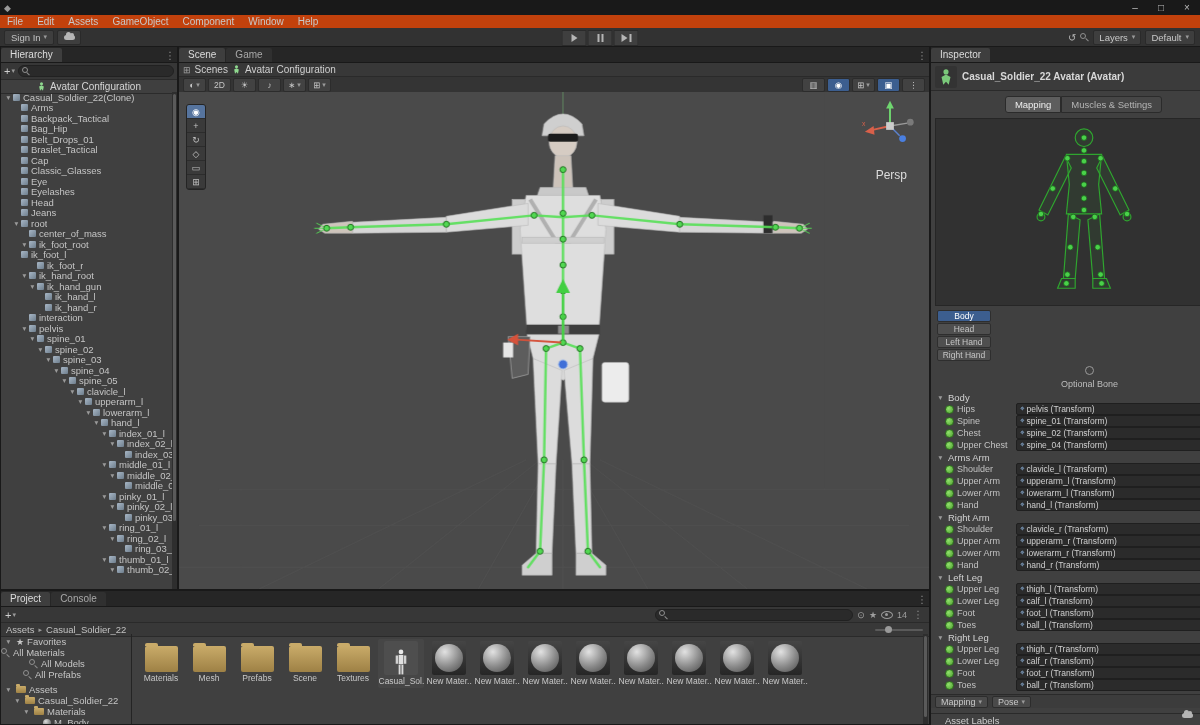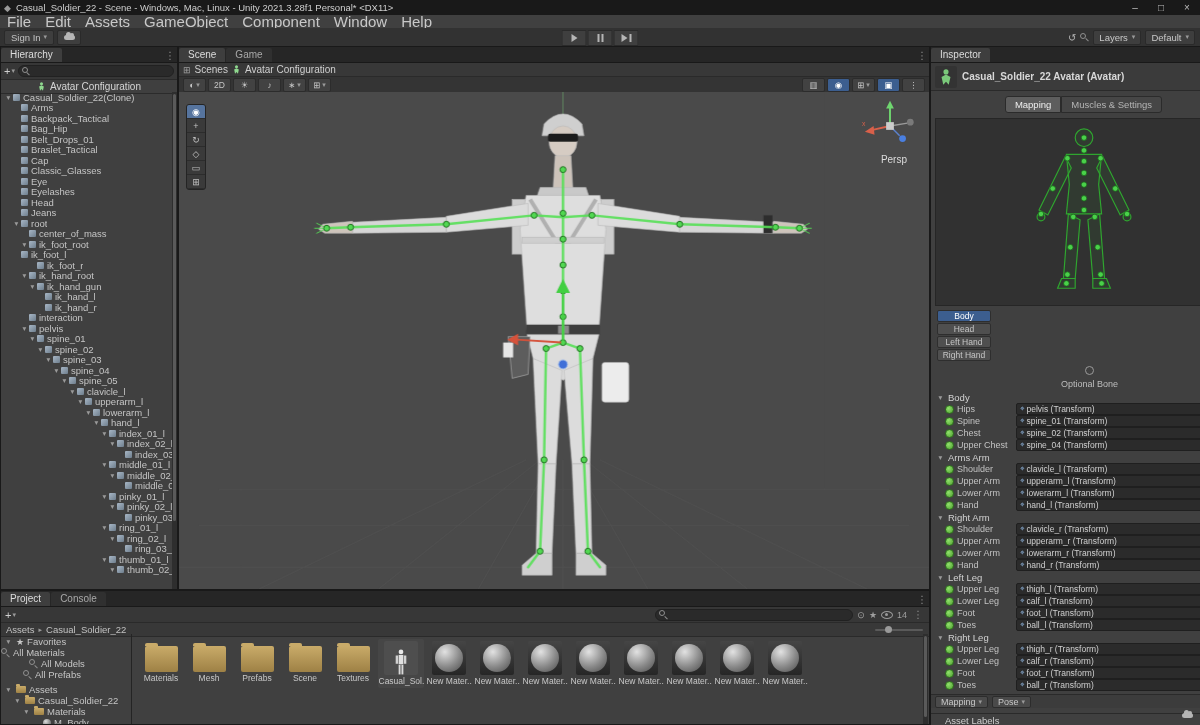--- a/index.html
+++ b/index.html
@@ -5,22 +5,22 @@
   html,body{margin:0;padding:0;background:#111;}
   .app{position:relative;width:1200px;height:725px;overflow:hidden;background:#282828;
        font-family:"Liberation Sans",sans-serif;color:#c2c2c2;font-size:11px;}
 
   
   .titlebar{position:absolute;left:0;top:0;right:0;height:15px;background:#191919;display:flex;
             align-items:center;font-size:9.5px;color:#cfcfcf;}
   .unity-logo{margin:0 5px 0 4px;color:#9a9a9a;font-size:9px;}
   .win-ctrls{margin-left:auto;display:flex;height:100%;}
   .win-ctrls span{width:26px;display:flex;align-items:center;justify-content:center;color:#bbb;font-size:10px;}
-  .menubar{position:absolute;left:0;top:15px;right:0;height:13px;background:#404040;display:flex;
-           align-items:center;font-size:15px;color:#c8c8c8;border-bottom:1px solid #222;}
+  .menubar{position:absolute;left:0;top:15px;right:0;height:13px;background:#c2410c;display:flex;
+           align-items:center;font-size:10px;color:#c8c8c8;border-bottom:1px solid #222;}
   .menu-item{padding:0 7px;}
   .toolbar{position:absolute;left:0;top:28px;right:0;height:18px;background:#323232;
            border-bottom:1px solid #1c1c1c;display:flex;align-items:center;}
   .signin{margin-left:4px;height:13px;display:flex;align-items:center;gap:3px;background:#3e3e3e;
           border:1px solid #2a2a2a;border-radius:2px;padding:0 6px;font-size:9.5px;}
   .cloudbtn{margin-left:3px;height:13px;width:22px;background:#3e3e3e;border:1px solid #2a2a2a;
             border-radius:2px;display:flex;align-items:center;justify-content:center;}
   .cloud{width:11px;height:5px;background:#b5b5b5;border-radius:3px;position:relative;}
   .cloud::before{content:"";position:absolute;left:2px;top:-3px;width:5px;height:5px;background:#b5b5b5;border-radius:50%;}
   .cloud::after{content:"";position:absolute;left:6px;top:-2px;width:4px;height:4px;background:#b5b5b5;border-radius:50%;}
@@ -73,21 +73,21 @@
         display:flex;align-items:center;justify-content:center;padding:0 3px;gap:2px;font-size:8.5px;}
   .sbtn.blue{background:#3c5e8f;color:#fff;}
   .stb-sp{flex:1;}
   .vp{position:absolute;left:0;top:45px;right:0;bottom:0;background:#4a4a4a;overflow:hidden;}
   .tools{position:absolute;left:7px;top:12px;width:18px;background:#3a3a3a;border:1px solid #242424;
          border-radius:3px;display:flex;flex-direction:column;overflow:hidden;}
   .tool{height:13px;display:flex;align-items:center;justify-content:center;font-size:9px;color:#c0c0c0;
         border-bottom:1px solid #2c2c2c;}
   .tool.sel{background:#56749e;color:#fff;}
   .gizmo{position:absolute;right:10px;top:5px;}
-  .persp{position:absolute;right:22px;top:62px;font-size:10px;color:#dcdcdc;margin-left:26px;}
+  .persp{position:absolute;right:22px;top:76px;font-size:12px;color:#dcdcdc;margin-left:26px;}
 
   
   .inspector{left:930px;top:46px;width:307px;height:679px;}
   .ihead{height:27px;display:flex;align-items:center;gap:5px;padding:0 4px;border-bottom:1px solid #2a2a2a;background:#3b3b3b;}
   .avico{width:22px;height:22px;background:#333;border-radius:2px;display:flex;align-items:center;justify-content:center;flex:none;}
   .ititle{font-size:10px;color:#d8d8d8;font-weight:bold;flex:1;overflow:hidden;white-space:nowrap;}
   .ihelp{width:12px;text-align:center;color:#9a9a9a;font-size:9px;}
   .modetabs{display:flex;justify-content:center;padding:5px 0 4px;}
   .mtab{font-size:9.5px;padding:2px 9px;background:#464646;border:1px solid #2b2b2b;color:#b5b5b5;}
   .mtab:first-child{border-radius:3px 0 0 3px;}
@@ -148,21 +148,20 @@
   .tprefab{width:34px;height:34px;background:#4e4e4e;border-radius:2px;display:flex;align-items:flex-end;justify-content:center;}
   .tlabel{font-size:8.5px;color:#c8c8c8;max-width:45px;overflow:hidden;white-space:nowrap;}
 </style>
 </head>
 <body>
 
 <div class="app">
 
   <div class="titlebar">
     <span class="unity-logo">◆</span>
-    <span>Casual_Soldier_22 - Scene - Windows, Mac, Linux - Unity 2021.3.28f1 Personal* &lt;DX11&gt;</span>
     <div class="win-ctrls">
       <span>–</span>
       <span>□</span>
       <span>×</span>
     </div>
   </div>
 
   <div class="menubar" id="menus">
       <span class="menu-item">File</span>
       <span class="menu-item">Edit</span>

